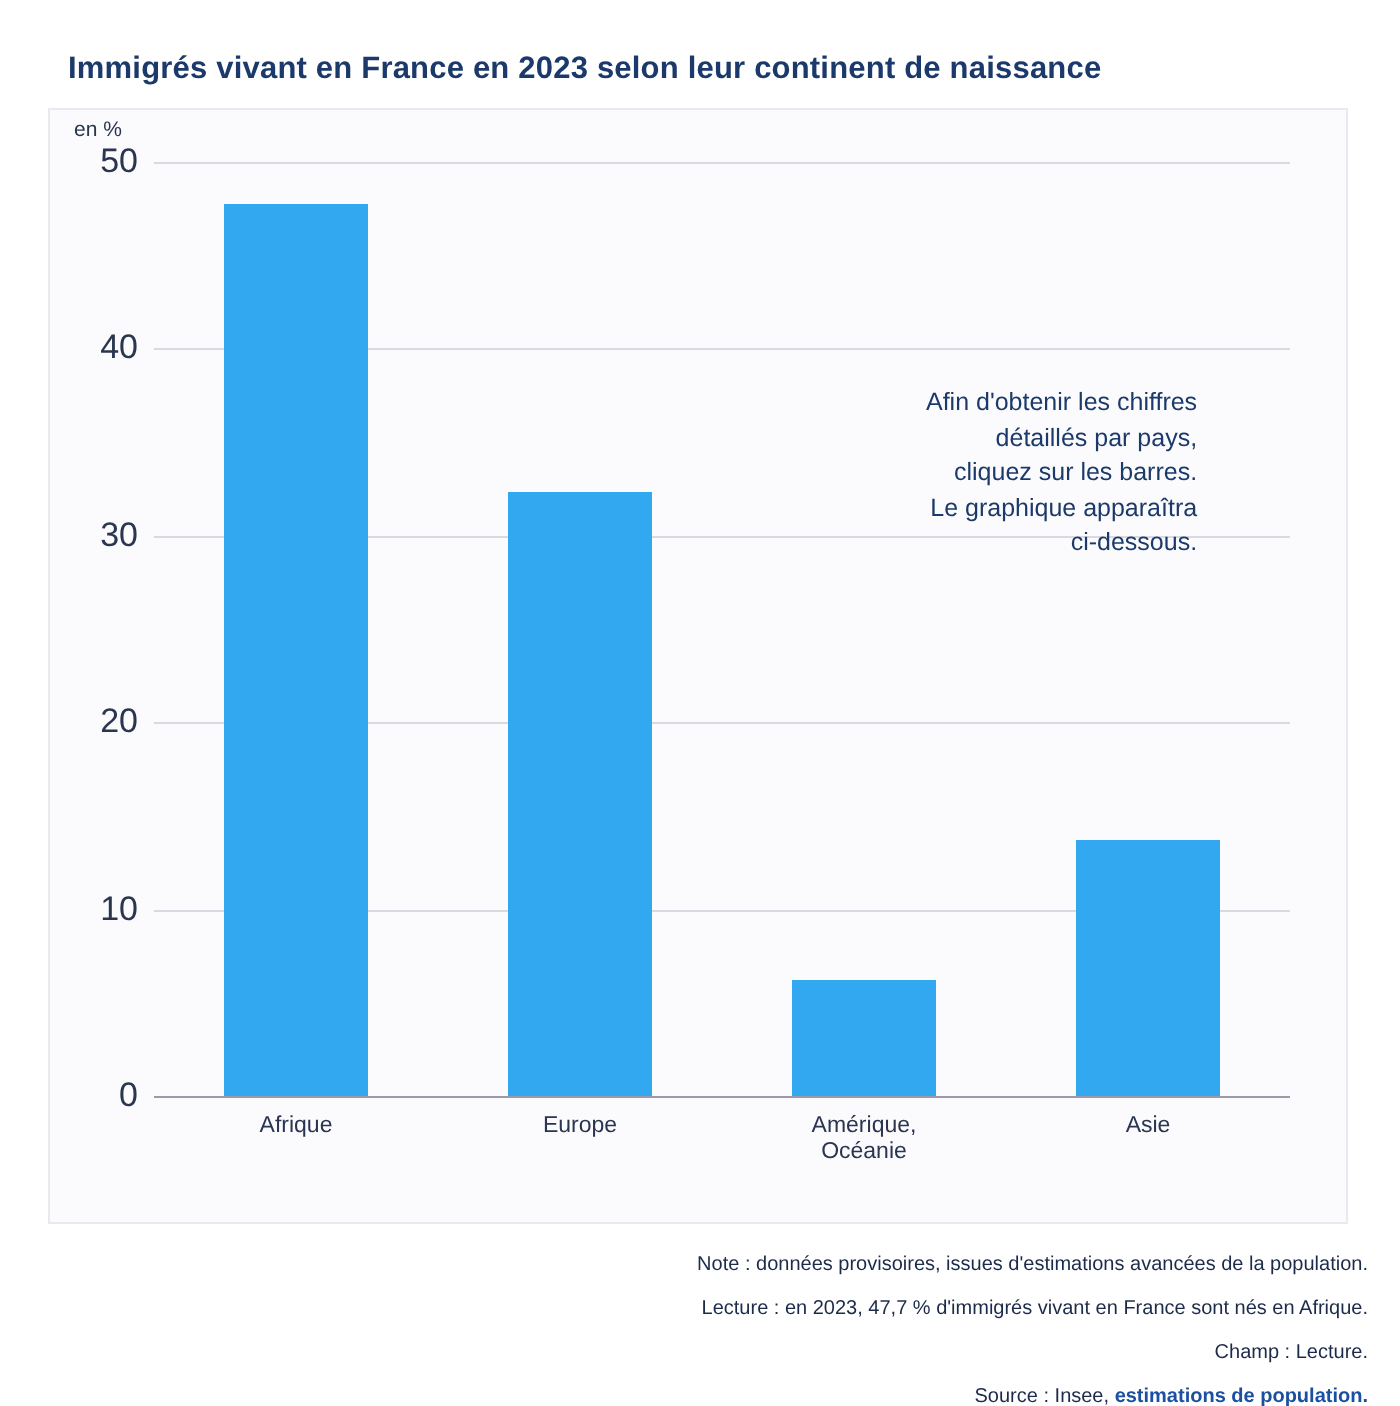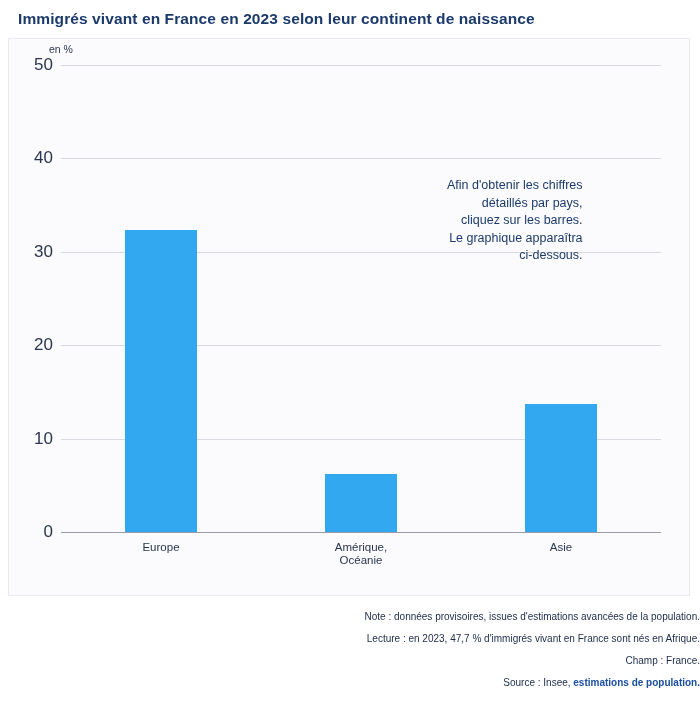--- a/index.html
+++ b/index.html
@@ -12,21 +12,21 @@
     height: 703px;
     font-family: "Liberation Sans", sans-serif;
     color: #1c2b4a;
     position: relative;
     overflow: hidden;
   }
   .page {
     width: 700px;
     height: 703px;
     box-sizing: border-box;
-    padding: 0;
+    padding: 16px;
     position: relative;
   }
   
   .chart-title {
     font-size: 15.5px;
     font-weight: bold;
     color: #1b3a6b;
     padding: 10px 0 10px 18px;
     letter-spacing: 0.1px;
   }
@@ -38,21 +38,20 @@
     background: #fbfbfd;
     border: 1px solid #e9e9ef;
     box-sizing: border-box;
   }
   .unit-label {
     position: absolute;
     left: 12px;
     top: 4px;
     font-size: 10.5px;
     color: #2a3550;
-    margin-left: 28px;
   }
   .plot {
     position: absolute;
     left: 52px;
     right: 28px;
     top: 26px;
     bottom: 63px;
   }
   .gridline {
     position: absolute;
@@ -158,20 +157,24 @@
       </div>
       <div class="gridline" style="top:80%;">
         <span class="ytick">10</span>
       </div>
       <div class="gridline axis-base" style="top:100%;">
         <span class="ytick">0</span>
       </div>
 
       <div class="bars">
         <div class="bar-slot">
+          <div class="bar" style="height: 95.4%; background: rgb(49, 168, 240);"></div>
+          <div class="xlabel">Afrique</div>
+        </div>
+        <div class="bar-slot">
           <div class="bar" style="height: 64.6%; background: rgb(49, 168, 240);"></div>
           <div class="xlabel">Europe</div>
         </div>
         <div class="bar-slot">
           <div class="bar" style="height: 12.4%; background: rgb(49, 168, 240);"></div>
           <div class="xlabel">Amérique,
 Océanie</div>
         </div>
         <div class="bar-slot">
           <div class="bar" style="height: 27.4%; background: rgb(49, 168, 240);"></div>
@@ -183,17 +186,17 @@
     <div class="annotation">Afin d'obtenir les chiffres
 détaillés par pays,
 cliquez sur les barres.
 Le graphique apparaîtra
 ci-dessous.</div>
   </div>
 
   <div class="notes">
     <div>Note : données provisoires, issues d'estimations avancées de la population.</div>
     <div>Lecture : en 2023, 47,7 % d'immigrés vivant en France sont nés en Afrique.</div>
-    <div>Champ : France.</div>
+    <div>Champ : Lecture.</div>
     <div><span>Source : Insee, </span><a class="source-link" href="#">estimations de population.</a></div>
   </div>
 
 </div>
 
 </body></html>

